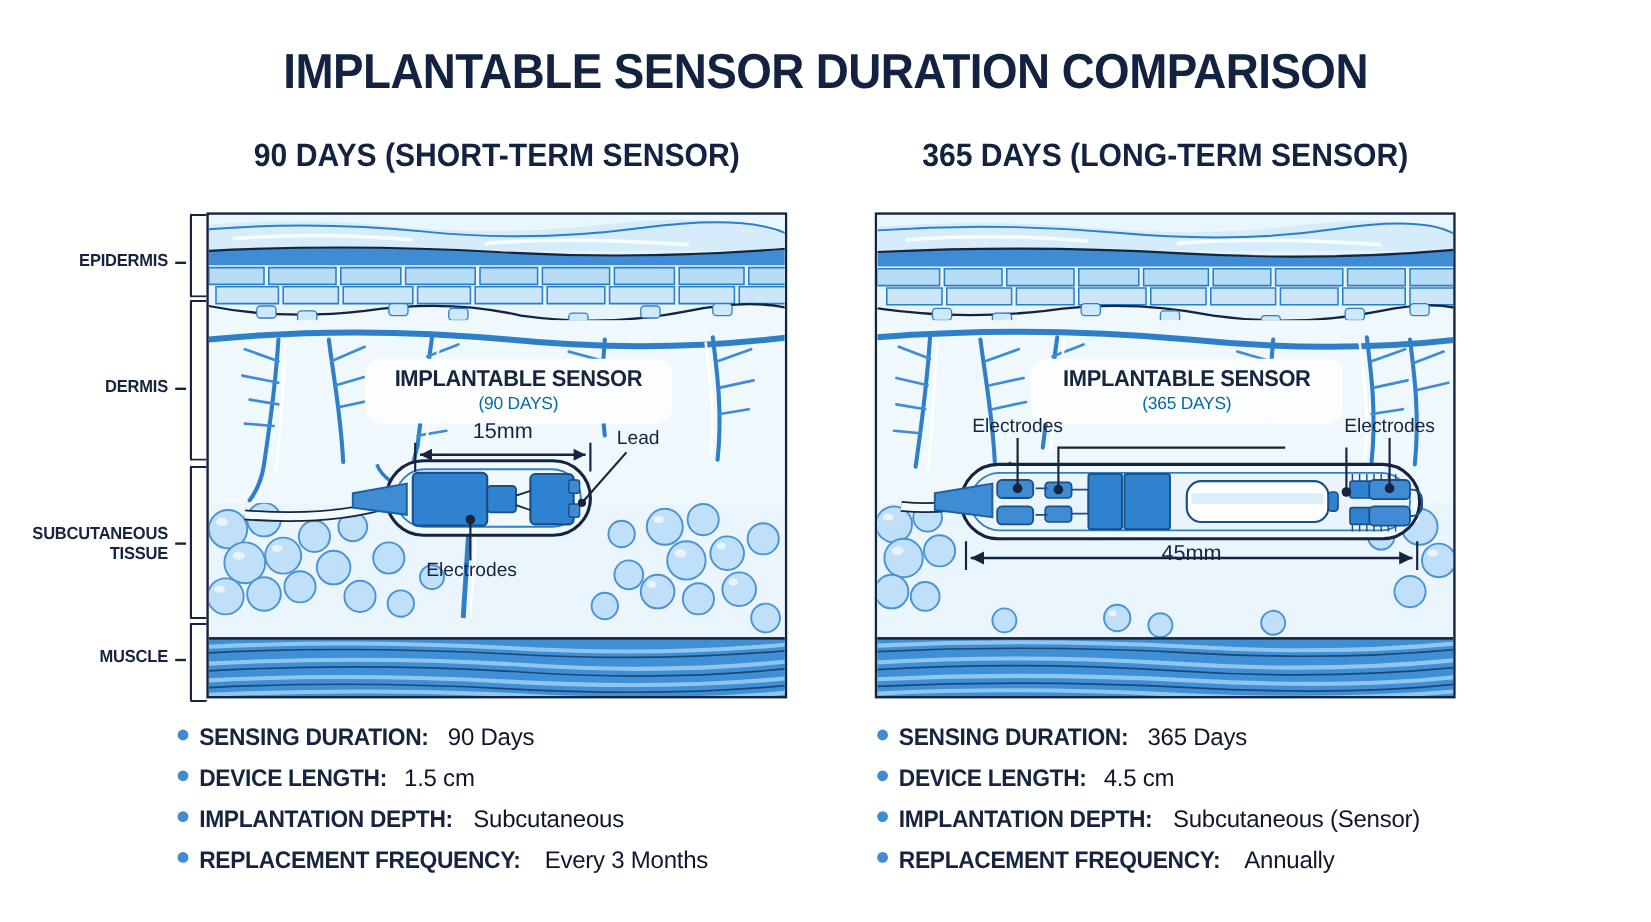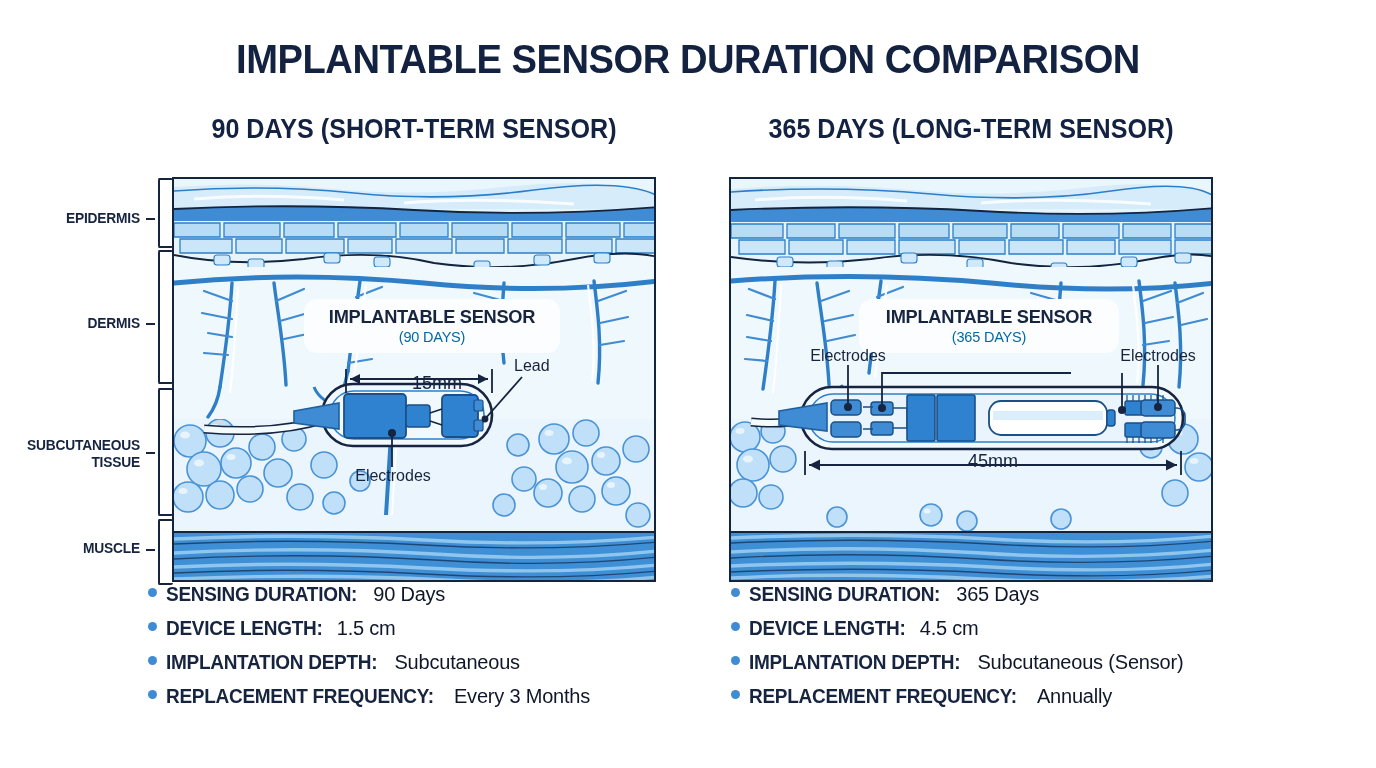--- a/index.html
+++ b/index.html
@@ -59,21 +59,21 @@
             letter-spacing:-0.3px;transform:scaleX(0.96);white-space:nowrap;}
   .chip .t2{font-size:14.5px;font-weight:normal;color:#0369a1;margin-top:1px;
             letter-spacing:-0.2px;white-space:nowrap;}
 
   
   .callout{position:absolute;font-size:16px;color:#16243f;white-space:nowrap;
            line-height:1.1;text-align:center;}
   .dimtext{position:absolute;font-size:18px;color:#16243f;white-space:nowrap;}
 
   
-  .specs{position:absolute;top:583px;}
+  .specs{position:absolute;top:604px;}
   .specs.left{left:148px;}
   .specs.right{left:731px;}
   .spec-row{display:flex;align-items:baseline;margin-bottom:8px;height:26px;}
   .dot{width:9px;height:9px;border-radius:50%;background:#3f8bd4;
        margin-right:9px;flex:0 0 auto;position:relative;top:-4px;}
   .spec-k{font-size:20px;font-weight:bold;color:#16243f;
           letter-spacing:-0.3px;transform:scaleX(0.95);transform-origin:left center;}
   .spec-v{font-size:20px;color:#0f172a;margin-left:6px;letter-spacing:-0.2px;}
 </style>
 </head>
@@ -266,21 +266,21 @@
 
       <circle cx="218" cy="254" r="4" fill="#16243f"></circle>
       <path d="M218,256 L218,288" stroke="#16243f" stroke-width="1.8" fill="none"></path>
     </svg>
 
     <div class="chip" style="left:130px;top:120px;width:224px;">
       <div class="t1">IMPLANTABLE SENSOR</div>
       <div class="t2">(90 DAYS)</div>
     </div>
 
-    <div class="dimtext" style="left:202px;top:194px;width:86px;text-align:right;">15mm</div>
+    <div class="dimtext" style="left:202px;top:170px;width:86px;text-align:center;">15mm</div>
     <div class="callout" style="left:340px;top:178px;">Lead</div>
     <div class="callout" style="left:164px;top:288px;width:110px;">Electrodes</div>
   </div>
 
   <div class="panel right">
 
     <div class="layer l-epi">
       <svg width="484" height="92" viewBox="0 0 484 92">
         <rect x="0" y="0" width="484" height="30" fill="#d6ecfa"></rect>
         <path d="M0,10 Q90,3 180,11 T350,9 T484,15 L484,0 L0,0 Z" fill="#eaf6fd"></path>

